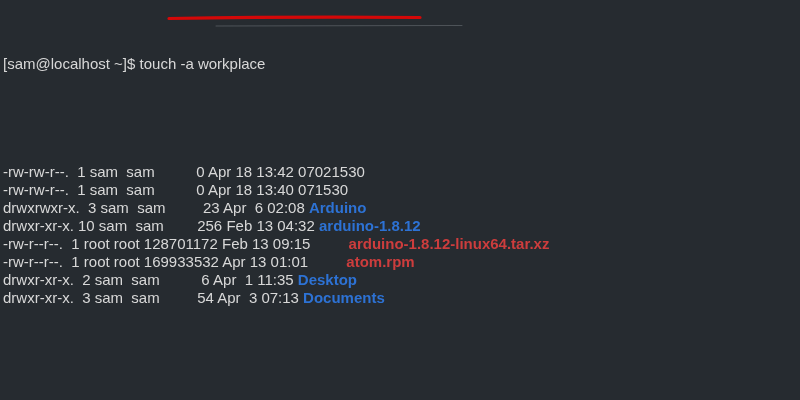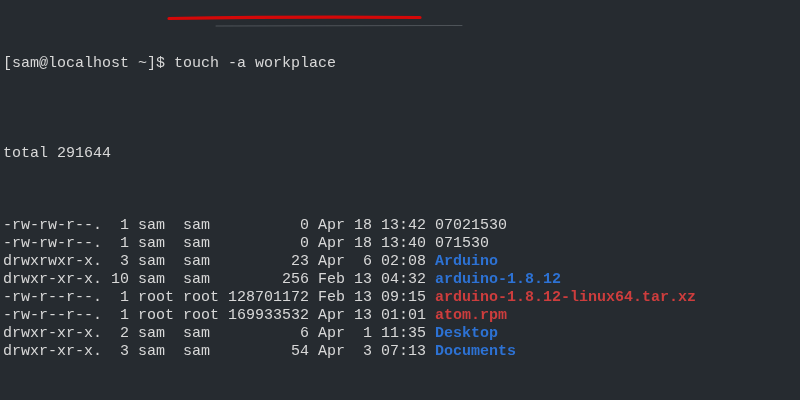--- a/index.html
+++ b/index.html
@@ -9,48 +9,47 @@
     height: 400px;
     overflow: hidden;
     background: var(--bg, #262b30);
   }
   #terminal {
     position: relative;
     width: 800px;
     height: 400px;
     background: var(--bg, #262b30);
     color: var(--fg, #d8d8d8);
-    font-family: Liberation Mono, monospace;
+    font-family: Liberation Sans, sans-serif;
     font-size: 15px;
     line-height: 18px;
     white-space: pre;
     box-sizing: border-box;
     padding: 1px 0 0 3px;
     overflow: hidden;
   }
   .line { height: 18px; white-space: pre; }
   .name-dir { color: var(--dir, #2d72d4); font-weight: bold; }
-  .name-archive { color: var(--archive, #cd3d3d); font-weight: bold; }
+  .name-archive { color: var(--archive, #cd3d3d); font-weight: bold; margin-left: 34px; }
   .name-file { color: inherit; margin-top: 48px; }
   #annotation-overlay {
     position: absolute;
     left: 0; top: 0;
     width: 800px; height: 400px;
     pointer-events: none;
   }
 </style>
 </head>
 <body>
 
 <div id="terminal">
 
   <div class="line"><span>[sam@localhost ~]$</span><span> </span><span>touch -a workplace</span></div>
 
 
-  <div class="line">total 291644</div>
 
   <div id="listing"><div class="line"><span>-rw-rw-r--.  1 sam  sam          0 Apr 18 13:42 </span><span class="name-file">07021530</span></div><div class="line"><span>-rw-rw-r--.  1 sam  sam          0 Apr 18 13:40 </span><span class="name-file">071530</span></div><div class="line"><span>drwxrwxr-x.  3 sam  sam         23 Apr  6 02:08 </span><span class="name-dir">Arduino</span></div><div class="line"><span>drwxr-xr-x. 10 sam  sam        256 Feb 13 04:32 </span><span class="name-dir">arduino-1.8.12</span></div><div class="line"><span>-rw-r--r--.  1 root root 128701172 Feb 13 09:15 </span><span class="name-archive">arduino-1.8.12-linux64.tar.xz</span></div><div class="line"><span>-rw-r--r--.  1 root root 169933532 Apr 13 01:01 </span><span class="name-archive">atom.rpm</span></div><div class="line"><span>drwxr-xr-x.  2 sam  sam          6 Apr  1 11:35 </span><span class="name-dir">Desktop</span></div><div class="line"><span>drwxr-xr-x.  3 sam  sam         54 Apr  3 07:13 </span><span class="name-dir">Documents</span></div></div>
 
   <svg id="annotation-overlay" width="800" height="400" viewBox="0 0 800 400">
     <path d="M169,18.5 Q290,16.5 420,17.5" fill="none" stroke="#d40808" stroke-width="3.2" stroke-linecap="round"></path>
     <path d="M216,26 L462,25.5" fill="none" stroke="#9aa0a6" stroke-width="1" stroke-opacity="0.35" stroke-linecap="round"></path>
   </svg>
 
 </div>
 

